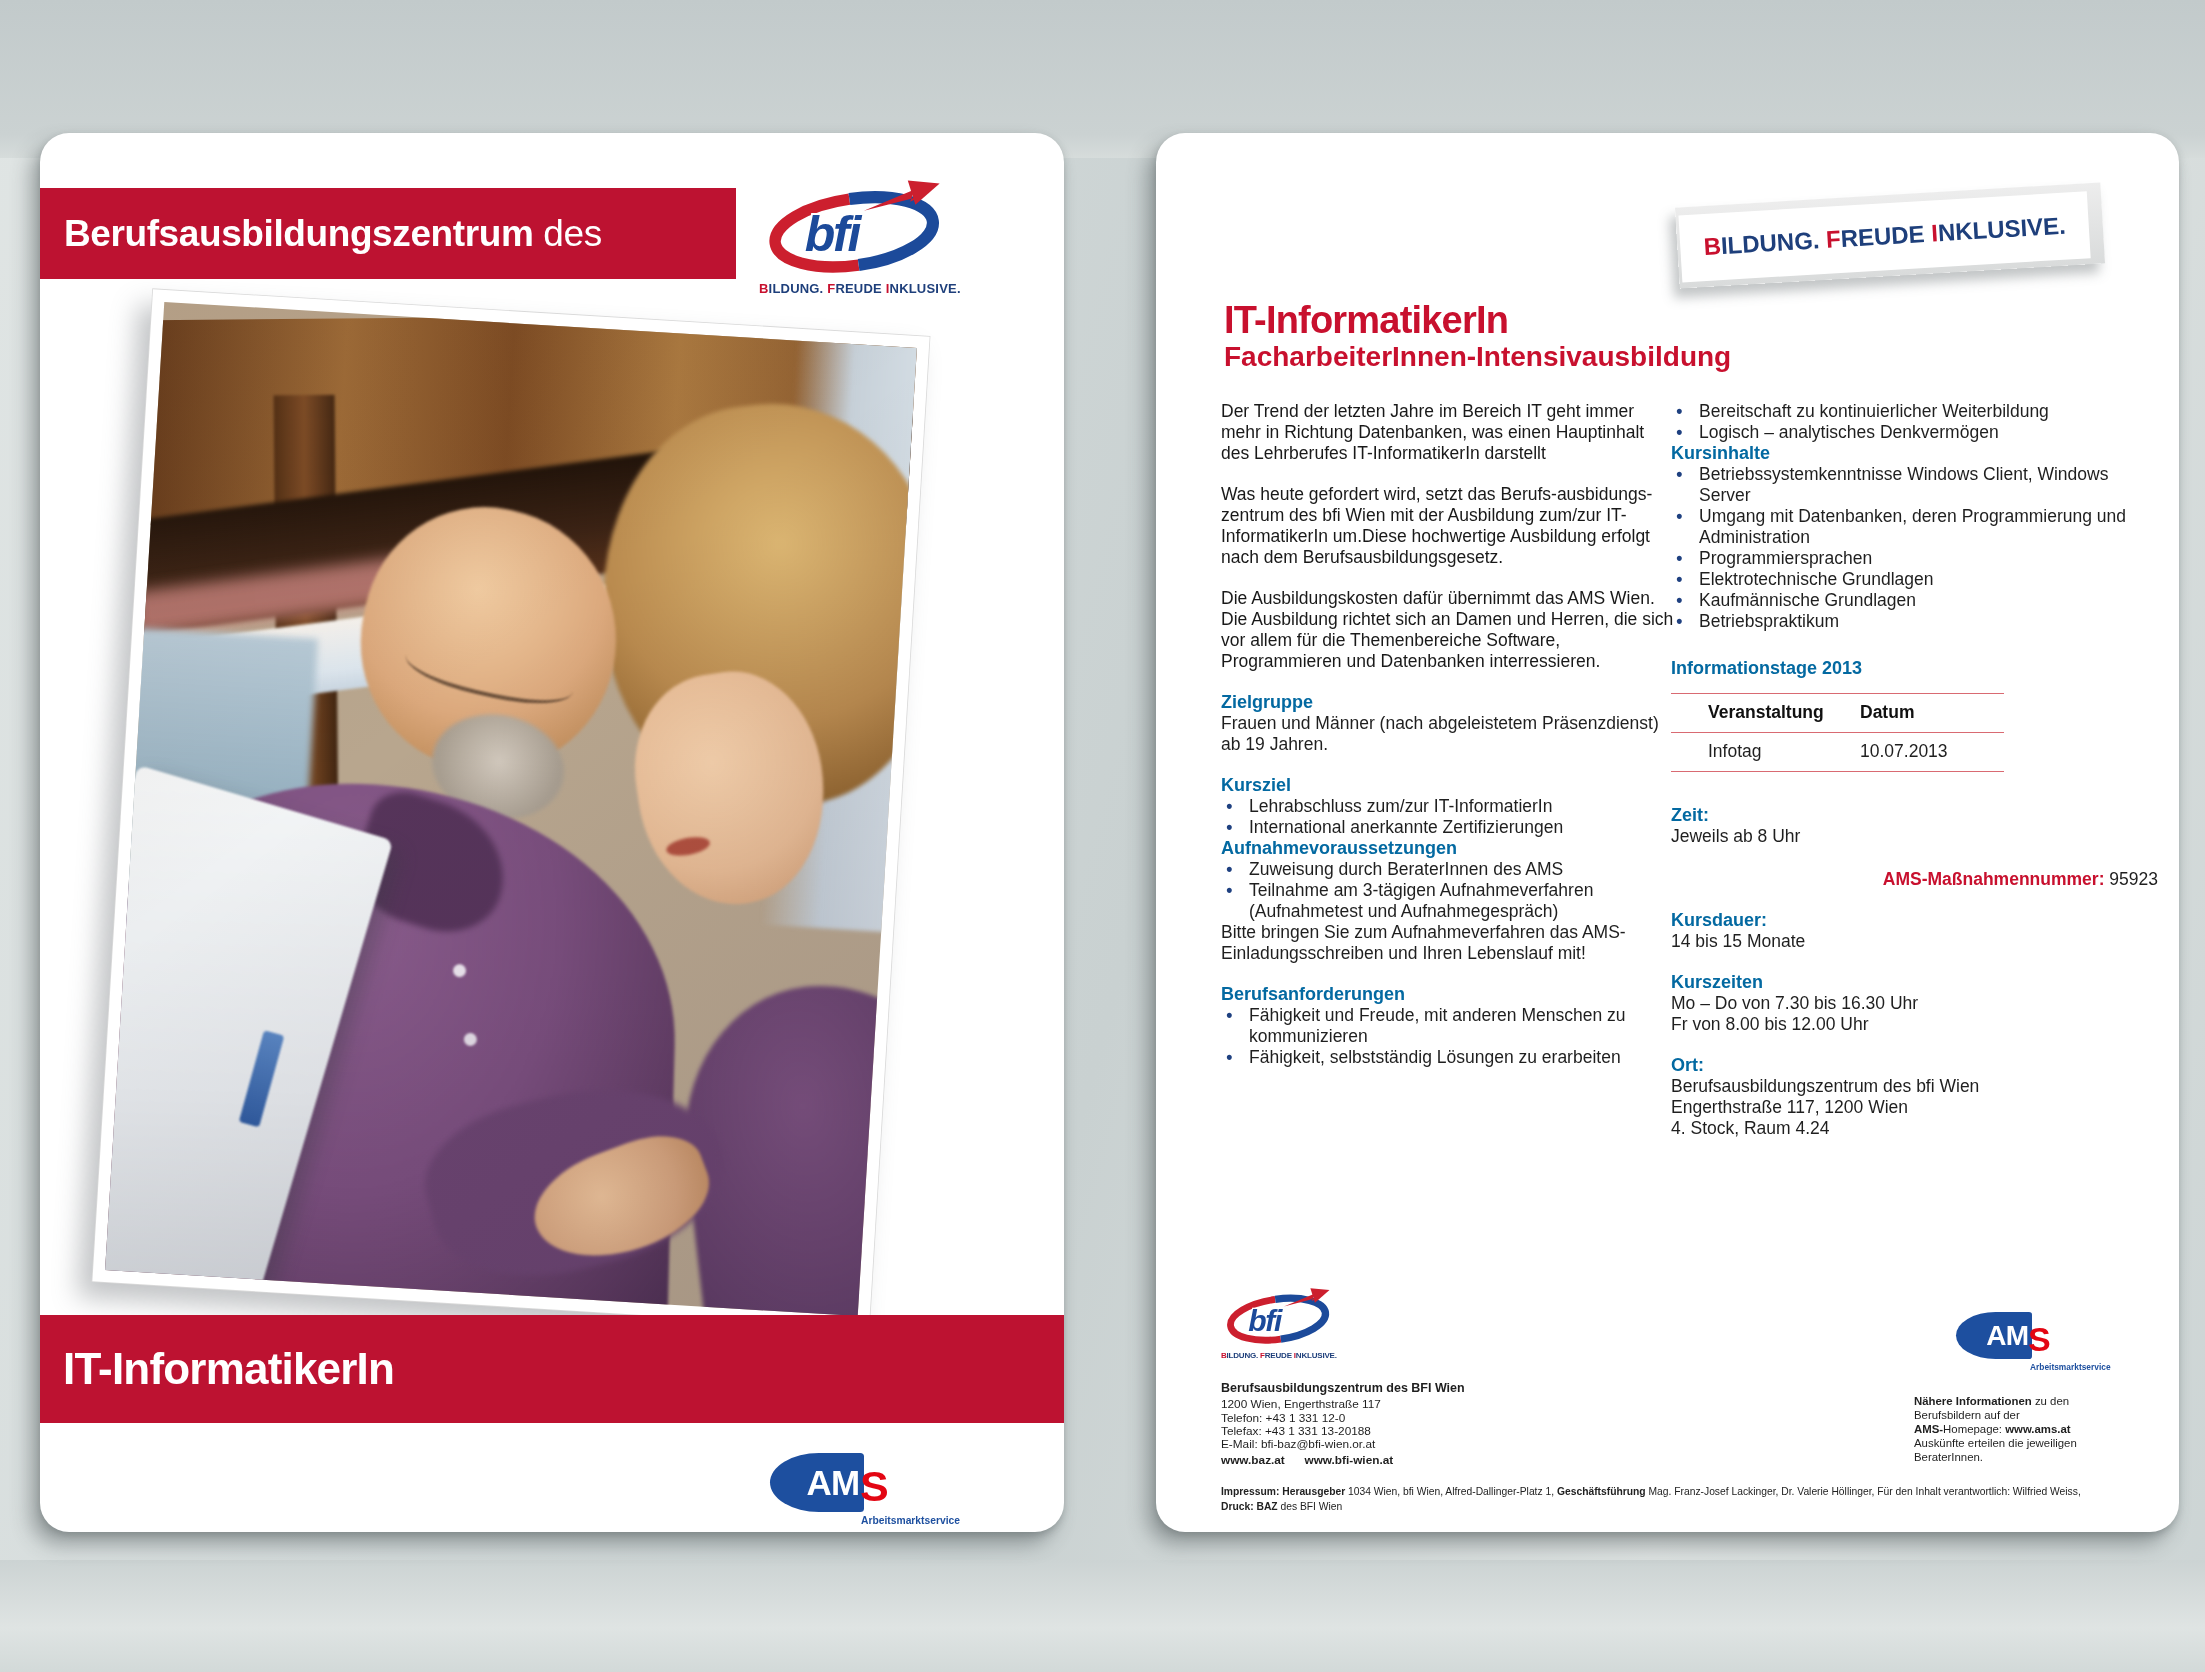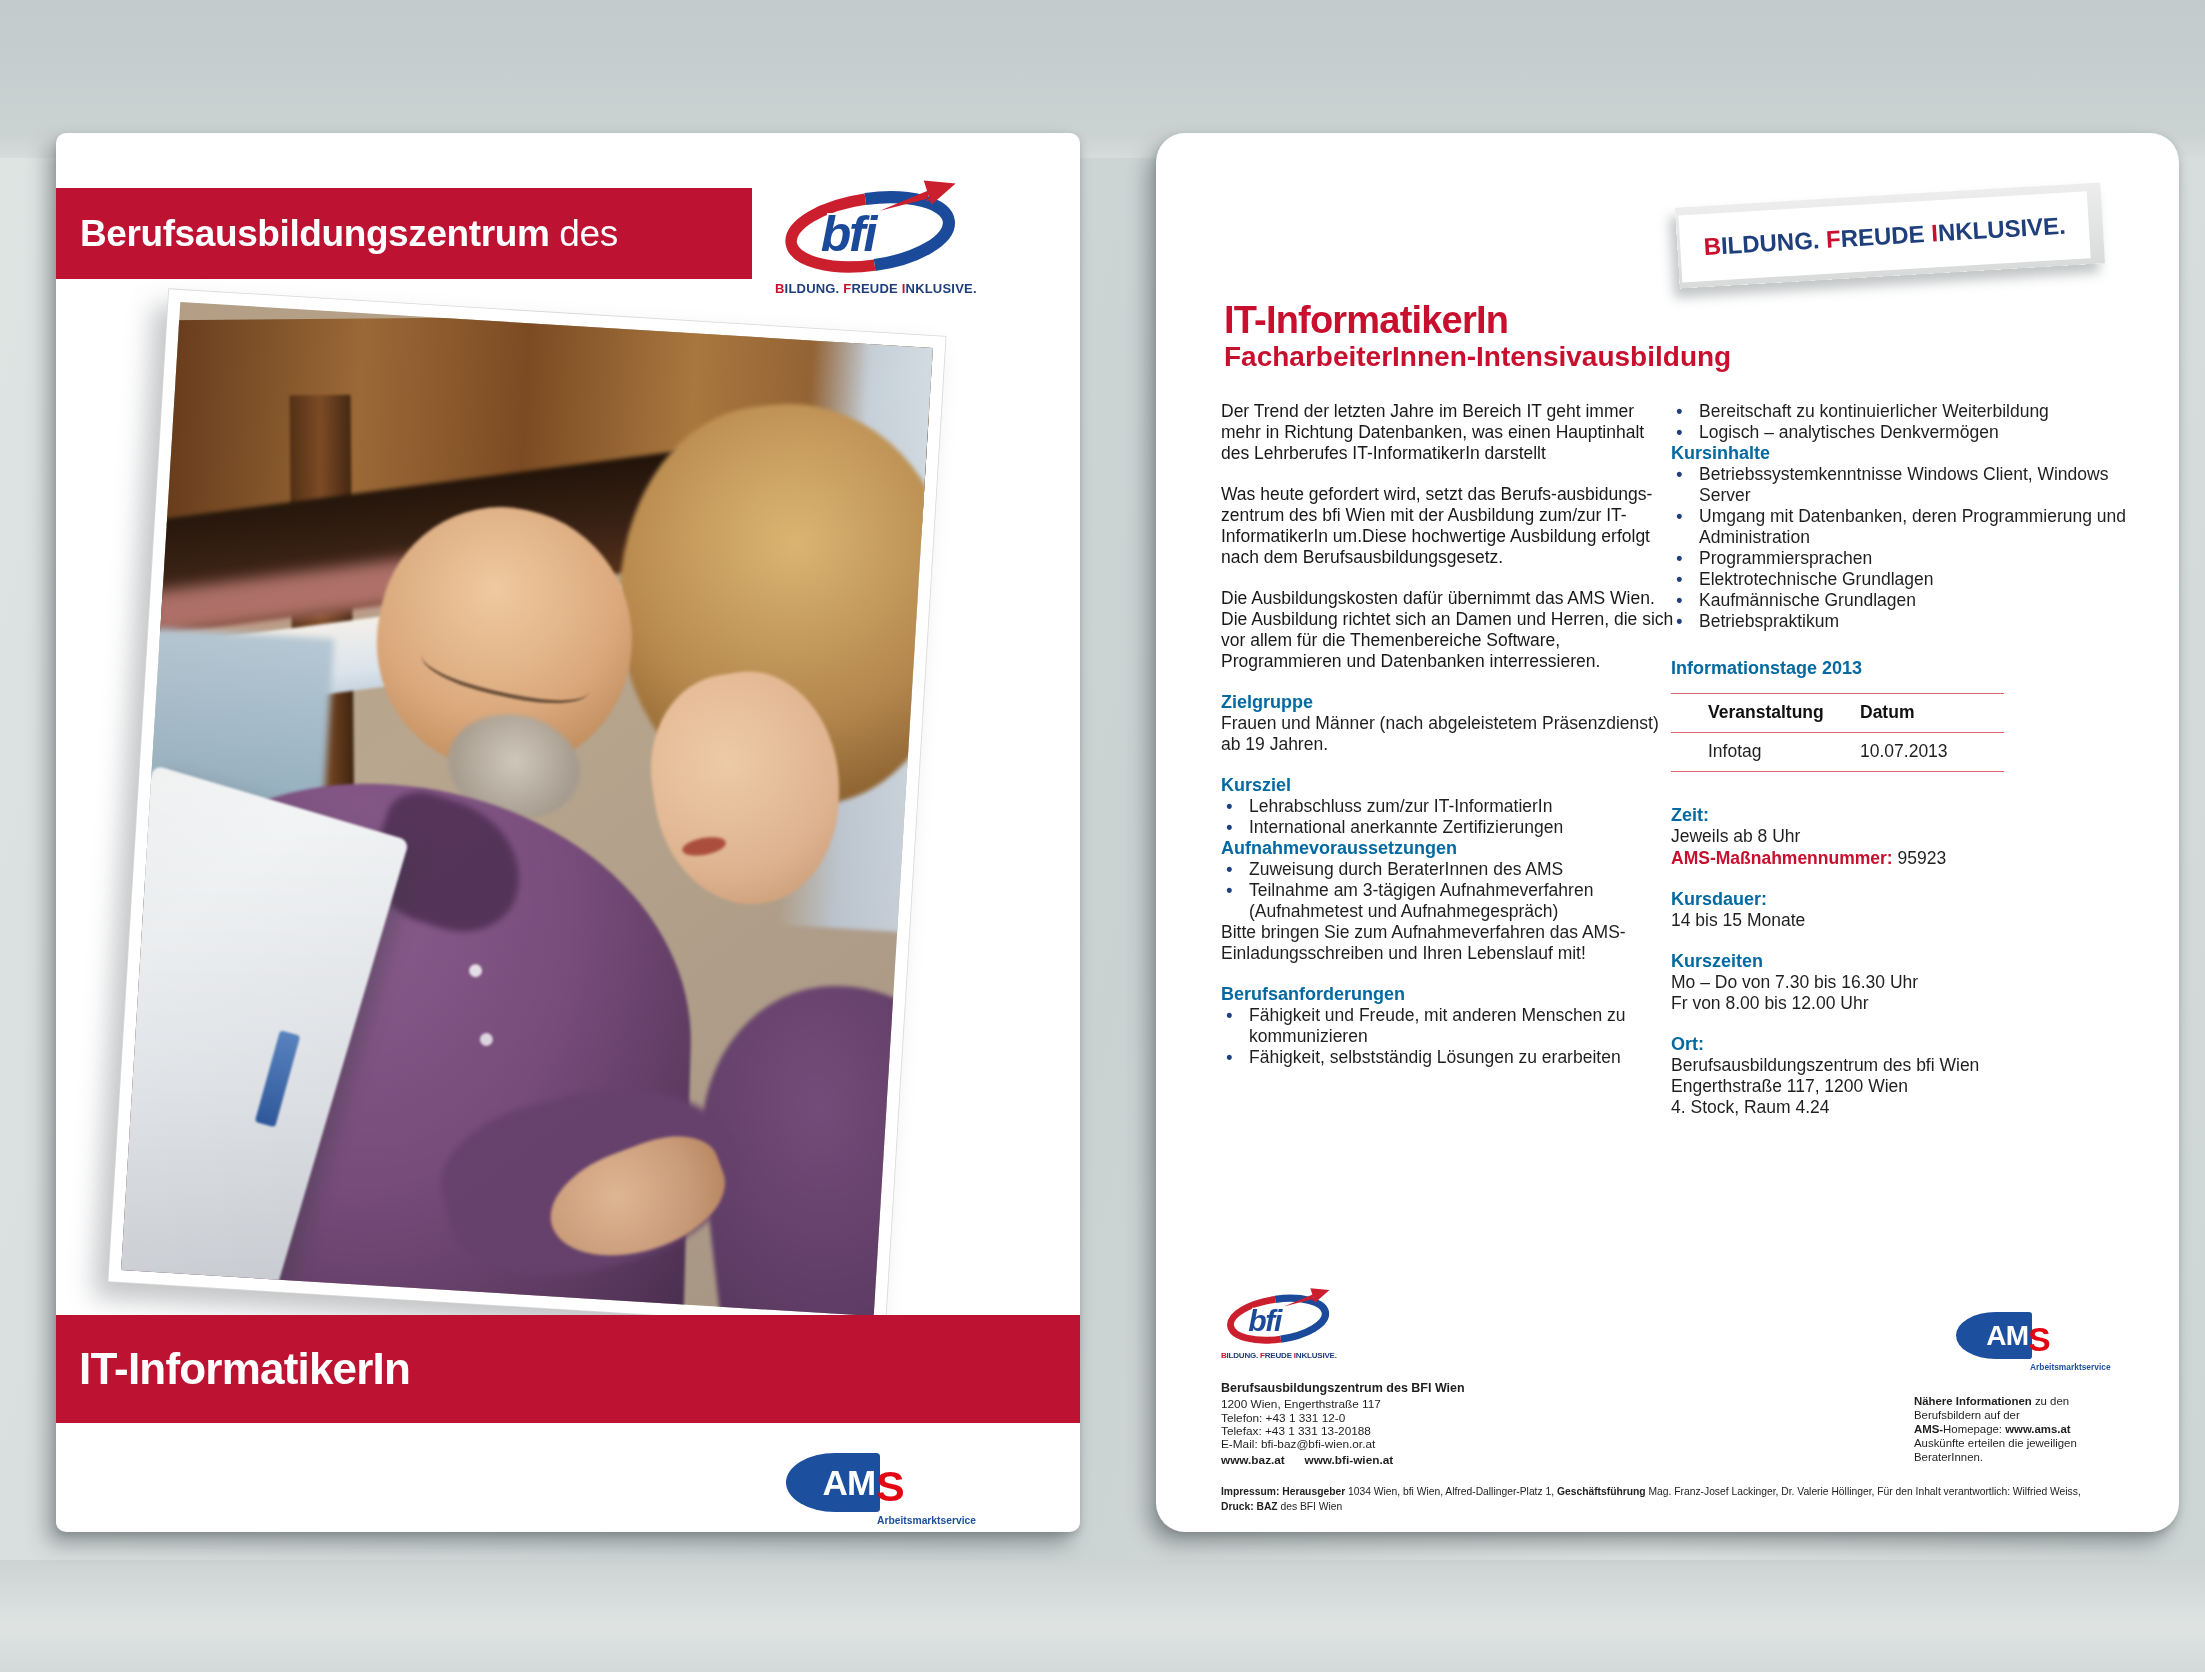--- a/index.html
+++ b/index.html
@@ -6,21 +6,21 @@
   .stage{position:relative;width:2205px;height:1673px;overflow:hidden;
          font-family:"Liberation Sans",sans-serif;
          background:linear-gradient(105deg,#e0e5e4 0%,#d3dada 28%,#c9d1d1 52%,#dce1e0 78%,#ccd4d4 100%);}
   .bg-top-band{position:absolute;top:0;left:0;right:0;height:158px;
          background:linear-gradient(180deg,#c2cacb 0%,#cbd2d2 85%,#d6dcdb 100%);}
   .bg-bottom{position:absolute;left:0;right:0;top:1560px;bottom:0;
          background:linear-gradient(180deg,#ccd3d3,#dfe4e3 60%,#d2d9d8);}
   .card{position:absolute;top:133px;width:1024px;height:1399px;background:#ffffff;
         border-radius:29px;overflow:hidden;
         box-shadow:-9px 12px 20px rgba(68,78,80,.45), 0 3px 7.6px rgba(68,78,80,.25);}
-  .card-left{left:56px;border-radius:10px;}
+  .card-left{left:40px;}
   .card-right{left:1156px;width:1023px;}
 
   
   .top-banner{position:absolute;left:0;top:55px;width:696px;height:91px;background:#bd1231;
               display:flex;align-items:center;padding-left:24px;box-sizing:border-box;z-index:4;}
   .top-banner .t{color:#fff;font-size:37px;font-weight:bold;letter-spacing:-0.4px;}
   .top-banner .t .reg{font-weight:normal;}
   .bottom-banner{position:absolute;left:0;top:1182px;width:100%;height:108px;background:#bd1231;
               display:flex;align-items:center;padding-left:23px;box-sizing:border-box;z-index:4;}
   .bottom-banner .t{color:#fff;font-size:44px;font-weight:bold;letter-spacing:-0.8px;}
@@ -305,21 +305,21 @@
           <span>10.07.2013</span>
         </div>
         <div class="t-rule"></div>
       </div>
 
       <div class="sec" style="margin-top:33px;">
         <h3 class="h">Zeit:</h3>
         <p class="body">Jeweils ab 8 Uhr</p>
       </div>
 
-      <p class="body inline-pair" style="margin-top:1px;"><span class="lbl">AMS-Maßnahmennummer:</span><span class="val"> 95923</span></p>
+      <p class="body inline-pair" style="margin-top:22px;text-align:right;"><span class="lbl">AMS-Maßnahmennummer:</span><span class="val"> 95923</span></p>
 
       <div class="sec" style="margin-top:20px;">
         <h3 class="h">Kursdauer:</h3>
         <p class="body">14 bis 15 Monate</p>
       </div>
 
       <div class="sec" style="margin-top:20px;">
         <h3 class="h">Kurszeiten</h3>
         <div>
 

